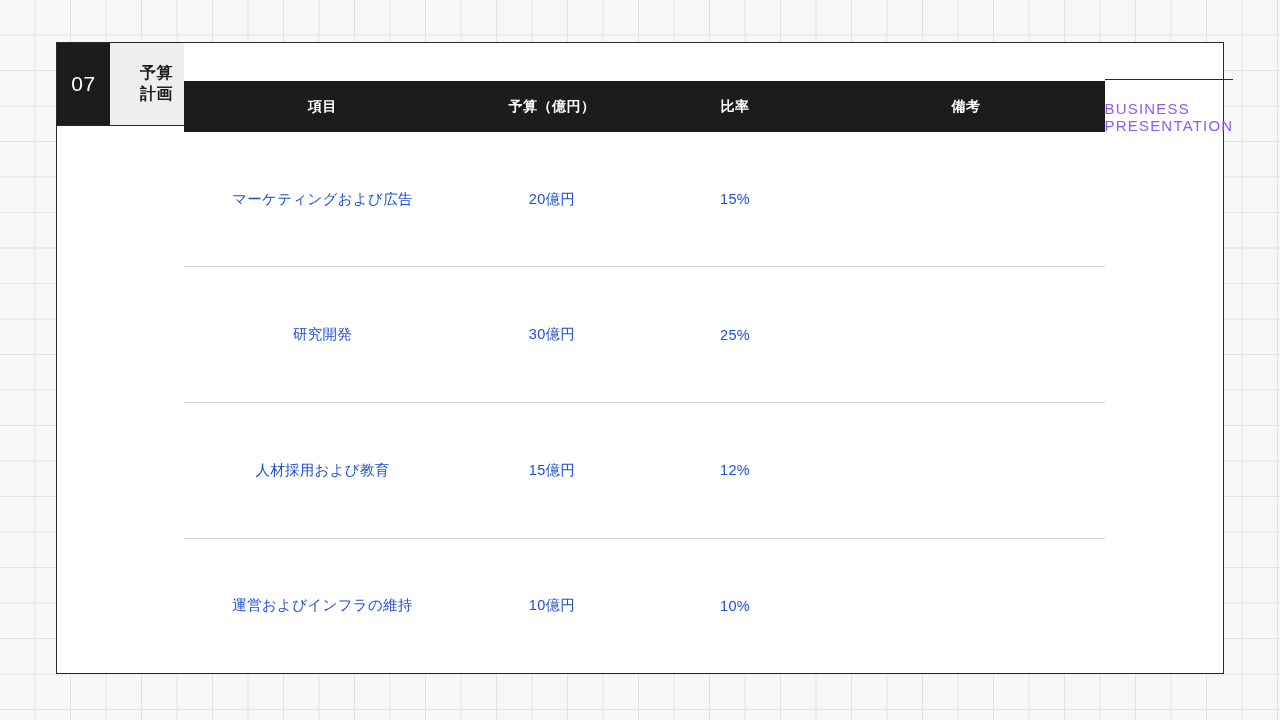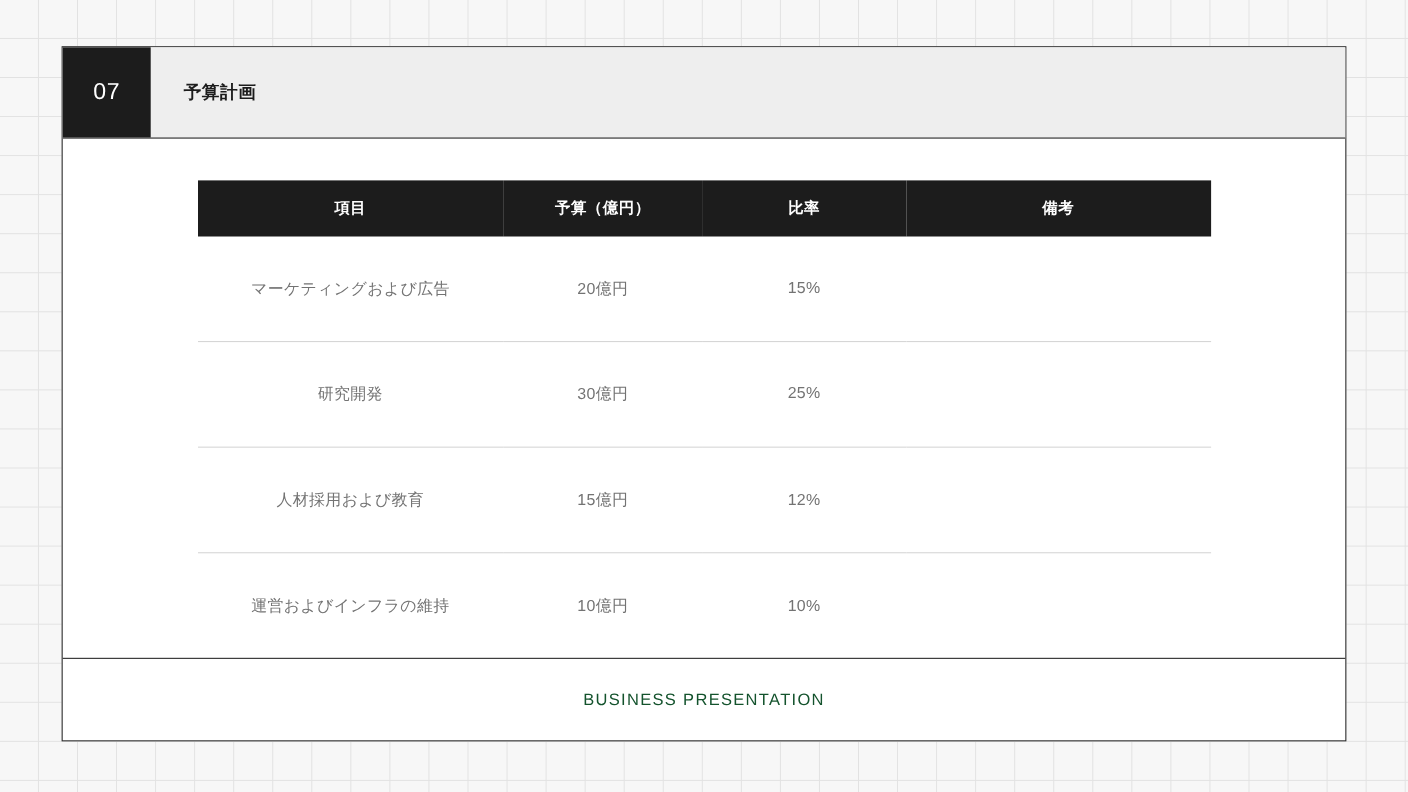--- a/index.html
+++ b/index.html
@@ -22,21 +22,20 @@
   .slide {
     position: absolute;
     left: 56px;
     top: 42px;
     width: 1168px;
     height: 632px;
     background: #ffffff;
     border: 1px solid #2a2a2a;
     box-sizing: border-box;
     display: flex;
-    flex-direction: column;
   }
 
   
   .slide-header {
     height: 82px;
     min-height: 82px;
     background: #eeeeee;
     border-bottom: 1px solid #2a2a2a;
     display: flex;
     align-items: stretch;
@@ -87,21 +86,21 @@
     letter-spacing: 0.5px;
   }
   .budget-table th.col-item { width: 276px; }
   .budget-table th.col-budget { width: 179px; }
   .budget-table th.col-ratio { width: 183px; }
   .budget-table th.col-note { width: 275px; }
 
   .budget-table td {
     height: 53px;
     font-size: 14.5px;
-    color: #737373;
+    color: #1d4ed8;
     text-align: center;
     border-bottom: 1px solid #d6d6d6;
     letter-spacing: 0.3px;
   }
   .budget-table tr.total-row td {
     background: #eeeeee;
     font-weight: bold;
     font-size: 16px;
     border-bottom: none;
   }
@@ -111,22 +110,23 @@
 
   
   .slide-footer {
     height: 74px;
     min-height: 74px;
     border-top: 1px solid #2a2a2a;
     display: flex;
     align-items: center;
     justify-content: center;
     font-size: 15px;
-    color: #14532d;
+    color: #8b5cf6;
     letter-spacing: 1.2px;
+    margin-top: 36px;
   }
 </style>
 </head>
 <body>
 
 <div class="slide">
 
   <div class="slide-header">
     <div class="header-number">07</div>
     <div class="header-title">予算計画</div>

